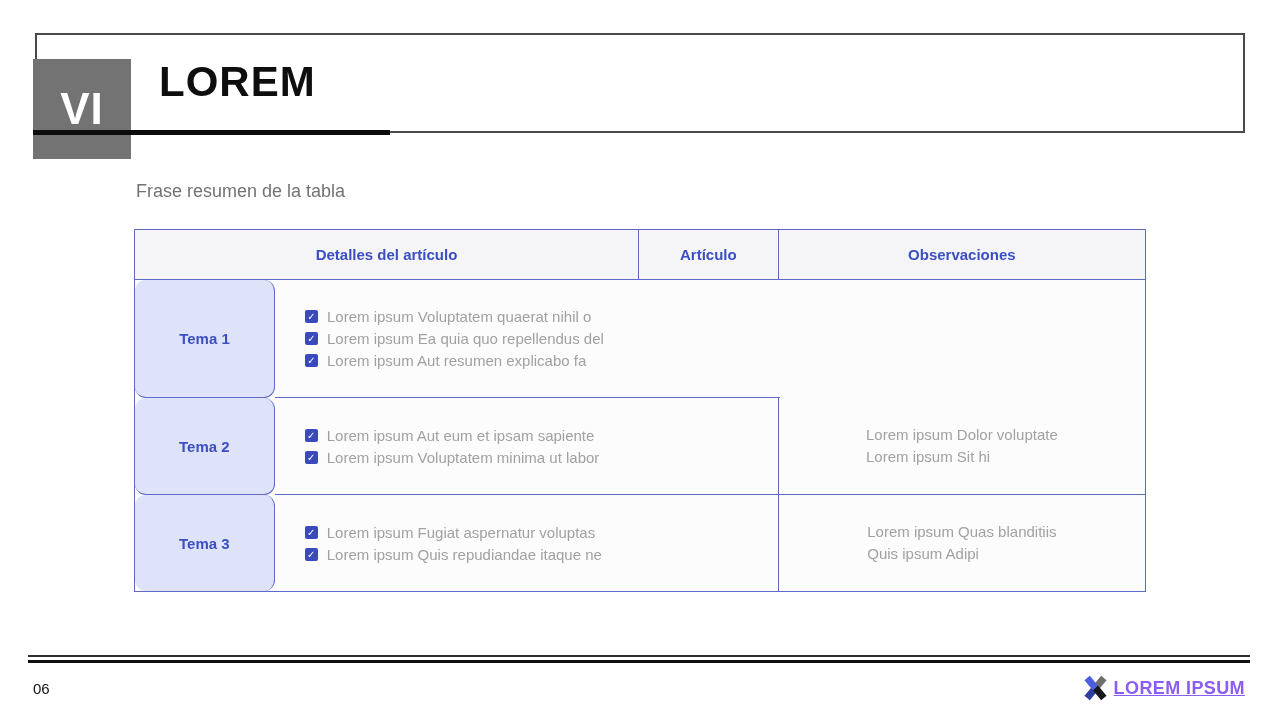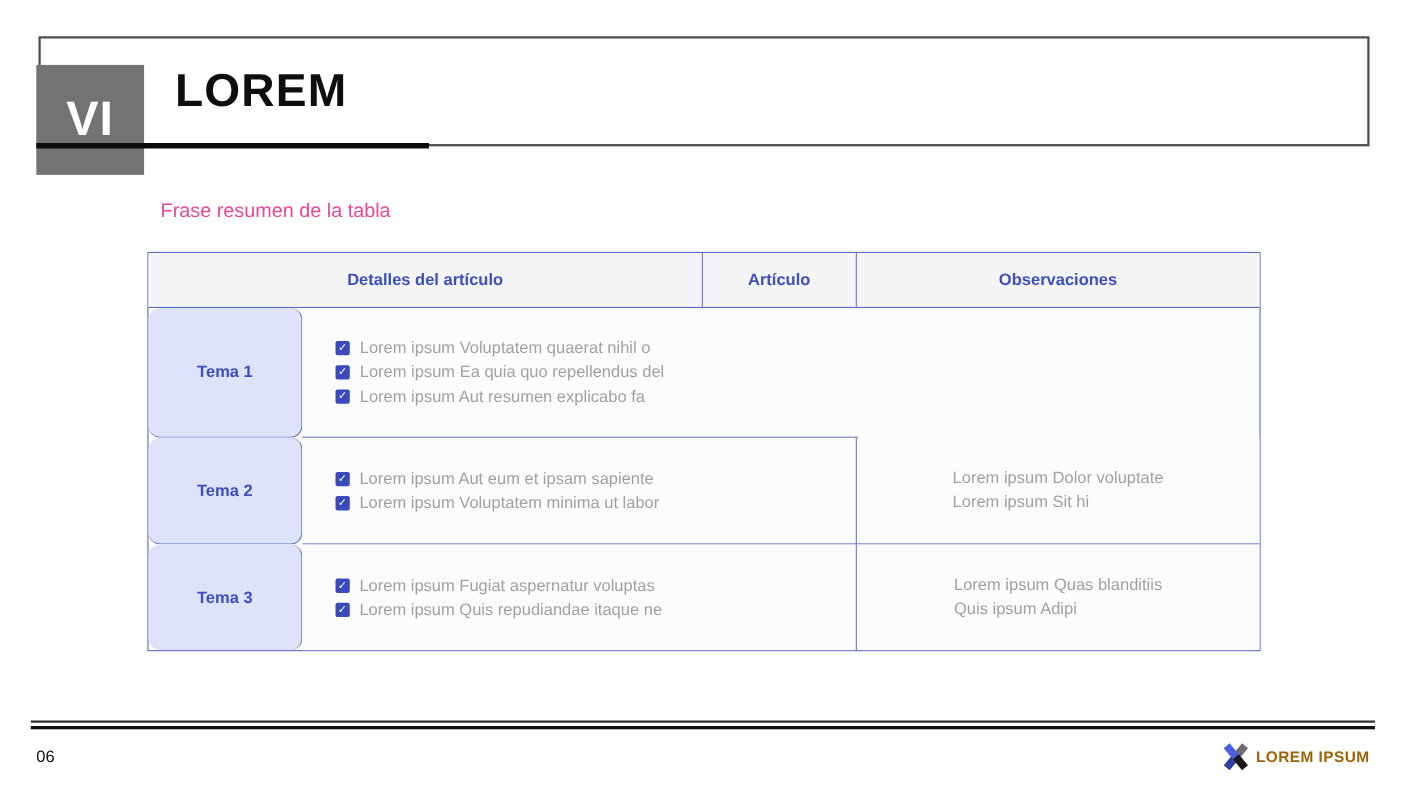--- a/index.html
+++ b/index.html
@@ -50,23 +50,23 @@
     position: absolute;
     left: 33px; top: 130px;
     width: 357px; height: 5px;
     background: #0c0c0c;
     z-index: 3;
   }
 
   
   .caption {
     position: absolute;
-    left: 146px; top: 181px;
+    left: 136px; top: 181px;
     font-size: 18px;
-    color: #ec4899;
+    color: #737373;
   }
 
   
   .summary-table {
     position: absolute;
     left: 134px; top: 229px;
     width: 1012px;
     border: 1px solid #5d6ac7;
     background: #fcfcfd;
   }
@@ -168,24 +168,25 @@
   }
   .brand-mark .bar-fwd {  
     transform: rotate(40deg);
     background: linear-gradient(to bottom, #6e6e70 0 50%, #2e3f9e 50% 100%);
   }
   .brand-mark .bar-bwd {  
     transform: rotate(-40deg);
     background: linear-gradient(to bottom, #4a5ede 0 50%, #17181c 50% 100%);
   }
   .brand-name {
-    font-size: 14px;
-    font-weight: 700;
-    color: #a16207;
+    font-size: 18px;
+    font-weight: 700;
+    color: #8b5cf6;
     letter-spacing: 0.4px;
+    text-decoration: underline;
   }
 </style>
 </head>
 <body>
 
 <div class="slide">
 
   <div class="header-box"></div>
   <div class="section-badge">
     <span>VI</span>

